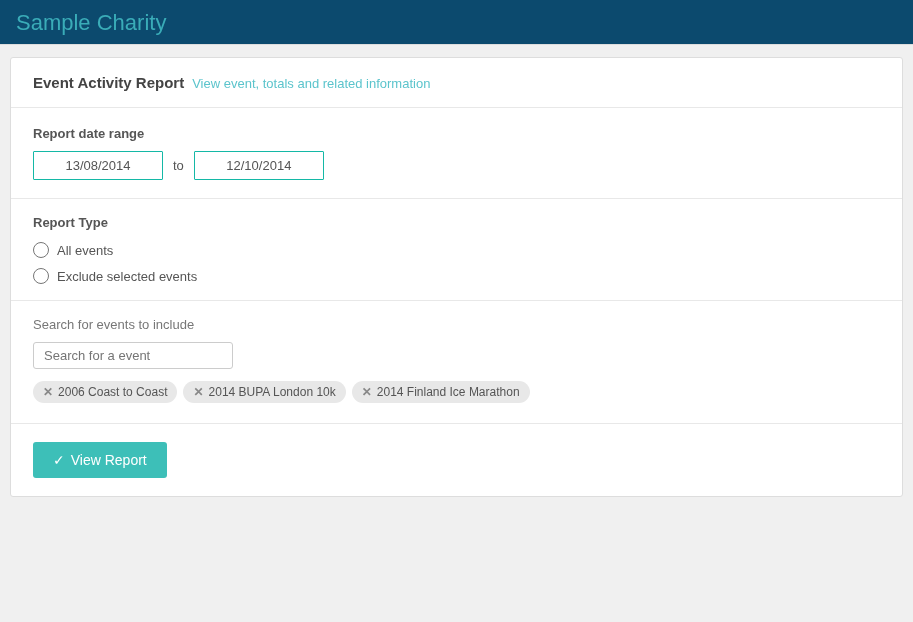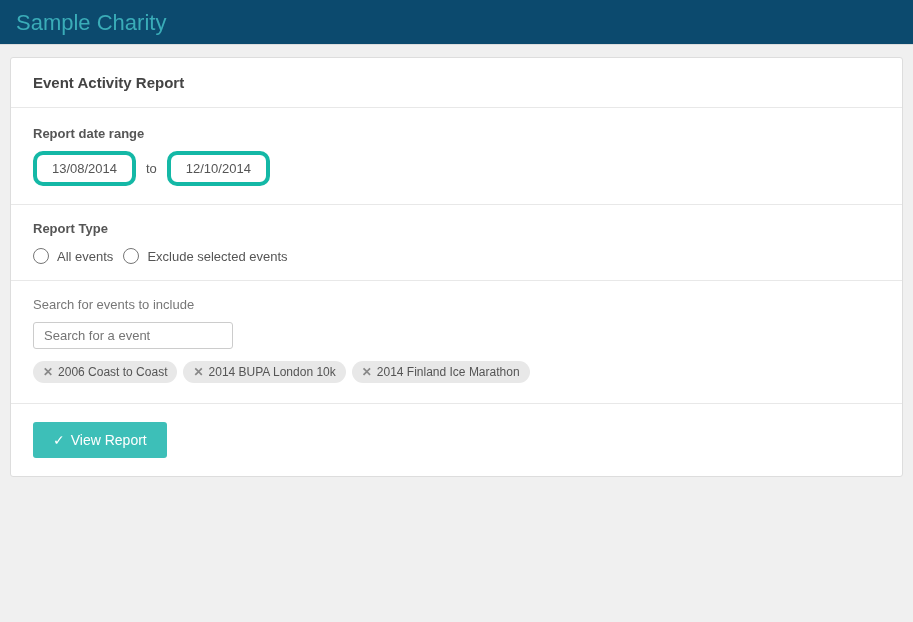--- a/index.html
+++ b/index.html
@@ -55,47 +55,47 @@
       color: #555;
       font-weight: 600;
       margin-bottom: 10px;
     }
     .date-range-row {
       display: flex;
       align-items: center;
       gap: 0;
     }
     .date-input {
-      border: 4px solid #14b8a6;
-      border-radius: 10px;
+      border: 1px solid #14b8a6;
+      border-radius: 1px;
       padding: 6px 10px;
       font-size: 13px;
       color: #555;
-      width: 103px;
+      width: 130px;
       text-align: center;
       outline: none;
     }
     .date-separator {
       font-size: 13px;
       color: #555;
       padding: 0 10px;
     }
     .report-type-section {
       padding: 16px 22px;
       border-bottom: 1px solid #e8e8e8;
     }
     .report-type-title {
       font-size: 13px;
       font-weight: 600;
       color: #555;
       margin-bottom: 12px;
     }
     .radio-group {
       display: flex;
-      flex-direction: row;
+      flex-direction: column;
       gap: 10px;
     }
     .radio-item {
       display: flex;
       align-items: center;
       gap: 8px;
       font-size: 13px;
       color: #555;
       cursor: pointer;
     }
@@ -175,20 +175,21 @@
 <body>
 
 <div class="page-header">
   <h1 class="page-title">Sample Charity</h1>
 </div>
 
 <div class="main-content">
 
   <div class="report-header">
     <span class="section-title">Event Activity Report</span>
+    <span class="section-subtitle">View event, totals and related information</span>
   </div>
 
   <div class="section">
     <div class="date-range-label">Report date range</div>
     <div class="date-range-row">
       <input type="text" class="date-input" value="13/08/2014" style="">
       <span class="date-separator">to</span>
       <input type="text" class="date-input" value="12/10/2014" style="">
     </div>
   </div>

